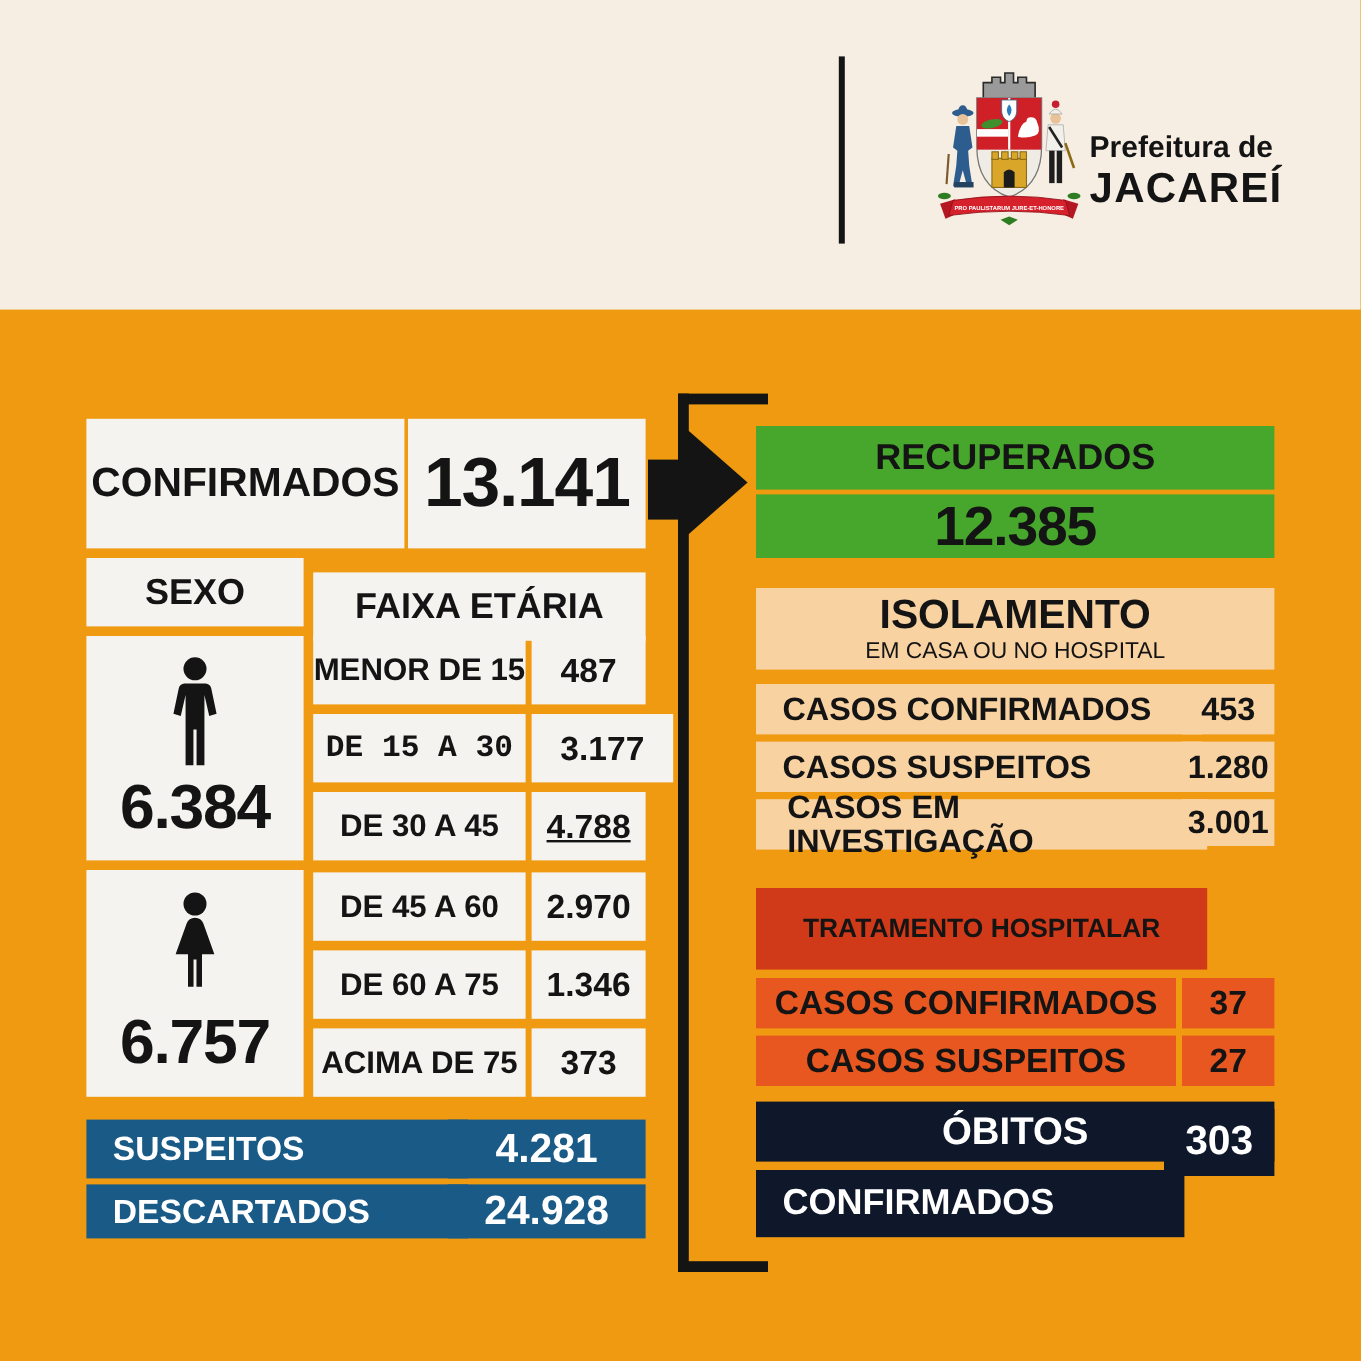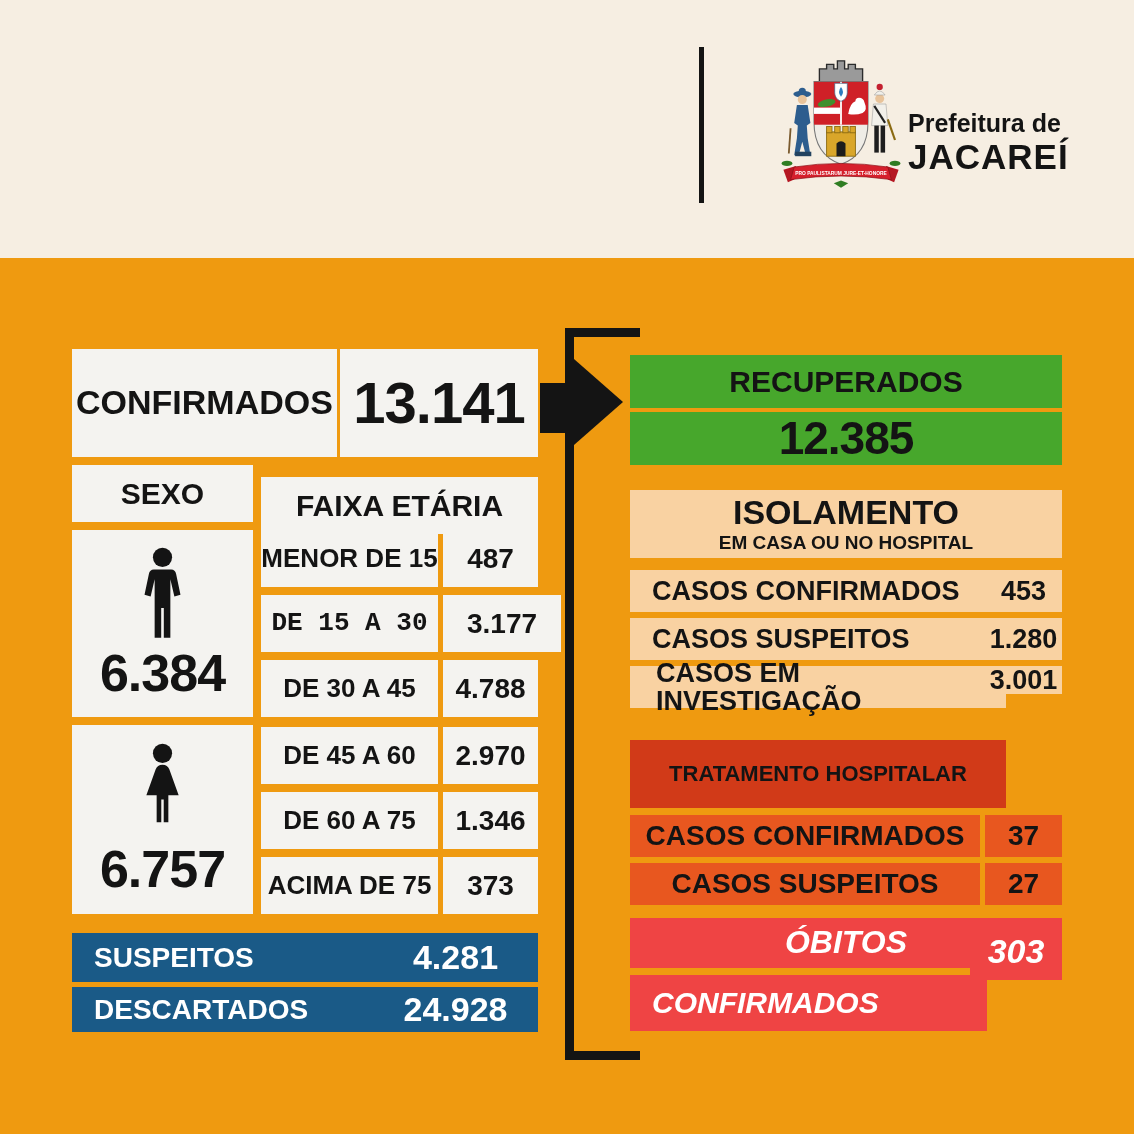--- a/index.html
+++ b/index.html
@@ -7,32 +7,32 @@
           font-family:"Liberation Sans",sans-serif;overflow:hidden;color:#141414;}
   .hdr-band{position:absolute;left:0;top:0;width:1134px;height:258px;background:#f6eee2;}
   .box{position:absolute;display:flex;align-items:center;justify-content:center;
        font-weight:bold;text-align:center;line-height:1.05;}
   .white{background:#f4f3f0;}
   .blue{background:#1a5a87;color:#ffffff;}
   .green{background:#47a72c;}
   .peach{background:#f9d2a2;}
   .dkred{background:#d13a18;}
   .mdred{background:#e8571f;}
-  .red{background:#ef4444;color:#ffffff;font-style:italic;}
+  .red{background:#0f172a;color:#ffffff;}
   .lpad{justify-content:flex-start;padding-left:22px;text-align:left;}
   .bignum{letter-spacing:-1px;}
   .bar{position:absolute;background:#141414;}
   .title-block{position:absolute;left:30px;top:60px;width:620px;text-align:center;font-weight:bold;}
   .title-line1{font-size:57px;letter-spacing:-1px;}
   .title-line2{font-size:45px;margin-top:6px;}
   .org-block{position:absolute;left:908px;top:110px;width:180px;font-weight:bold;line-height:1.1;}
   .org-line1{font-size:25px;}
   .org-line2{font-size:35px;letter-spacing:1px;}
   .stack{flex-direction:column;}
-  .sub{font-size:19px;font-weight:bold;margin-top:2px;}
+  .sub{font-size:19px;font-weight:normal;margin-top:2px;}
   .arrow-head{position:absolute;left:566px;top:352px;width:0;height:0;
               border-top:50px solid transparent;border-bottom:50px solid transparent;
               border-left:57px solid #141414;}
   .person-num{font-size:52px;font-weight:bold;letter-spacing:-1px;margin-top:4px;}
 </style>
 </head>
 <body>
 
 <div id="canvas">
 
@@ -129,21 +129,21 @@
     <div class="person-num">6.757</div>
   </div>
 
   <div class="box white" style="left:261px;top:530px;width:177px;height:57px;font-size:26px;">MENOR DE 15</div>
   <div class="box white" style="left:443px;top:530px;width:95px;height:57px;font-size:28px;">487</div>
 
   <div class="box white" style="left:261px;top:595px;width:177px;height:57px;font-size:26px;font-family:Liberation Mono, monospace;">DE 15 A 30</div>
   <div class="box white" style="left:443px;top:595px;width:118px;height:57px;font-size:28px;">3.177</div>
 
   <div class="box white" style="left:261px;top:660px;width:177px;height:57px;font-size:26px;">DE 30 A 45</div>
-  <div class="box white" style="left:443px;top:660px;width:95px;height:57px;font-size:28px;">4.788</div>
+  <div class="box white" style="left:443px;top:660px;width:95px;height:57px;font-size:28px;text-decoration:underline;">4.788</div>
 
   <div class="box white" style="left:261px;top:727px;width:177px;height:57px;font-size:26px;">DE 45 A 60</div>
   <div class="box white" style="left:443px;top:727px;width:95px;height:57px;font-size:28px;">2.970</div>
 
   <div class="box white" style="left:261px;top:792px;width:177px;height:57px;font-size:26px;">DE 60 A 75</div>
   <div class="box white" style="left:443px;top:792px;width:95px;height:57px;font-size:28px;">1.346</div>
 
   <div class="box white" style="left:261px;top:857px;width:177px;height:57px;font-size:26px;">ACIMA DE 75</div>
   <div class="box white" style="left:443px;top:857px;width:95px;height:57px;font-size:28px;">373</div>
 
@@ -166,21 +166,21 @@
     <div class="sub">EM CASA OU NO HOSPITAL</div>
   </div>
 
   <div class="box peach lpad" style="left:630px;top:570px;width:350px;height:42px;font-size:27px;">CASOS CONFIRMADOS</div>
   <div class="box peach" style="left:985px;top:570px;width:77px;height:42px;font-size:27px;">453</div>
 
   <div class="box peach lpad" style="left:630px;top:618px;width:350px;height:42px;font-size:27px;">CASOS SUSPEITOS</div>
   <div class="box peach" style="left:985px;top:618px;width:77px;height:42px;font-size:27px;">1.280</div>
 
   <div class="box peach lpad" style="left:630px;top:666px;width:350px;height:42px;font-size:27px;padding-left:26px;">CASOS EM INVESTIGAÇÃO</div>
-  <div class="box peach" style="left:985px;top:666px;width:77px;height:28px;font-size:27px;">3.001</div>
+  <div class="box peach" style="left:985px;top:666px;width:77px;height:39px;font-size:27px;">3.001</div>
 
   <div class="box dkred" style="left:630px;top:740px;width:376px;height:68px;font-size:22px;">TRATAMENTO HOSPITALAR</div>
 
   <div class="box mdred" style="left:630px;top:815px;width:350px;height:42px;font-size:28px;">CASOS CONFIRMADOS</div>
   <div class="box mdred" style="left:985px;top:815px;width:77px;height:42px;font-size:28px;">37</div>
 
   <div class="box mdred" style="left:630px;top:863px;width:350px;height:42px;font-size:28px;">CASOS SUSPEITOS</div>
   <div class="box mdred" style="left:985px;top:863px;width:77px;height:42px;font-size:28px;">27</div>
 
   <div class="box red" style="left:630px;top:918px;width:432px;height:50px;font-size:32px;">ÓBITOS</div>

